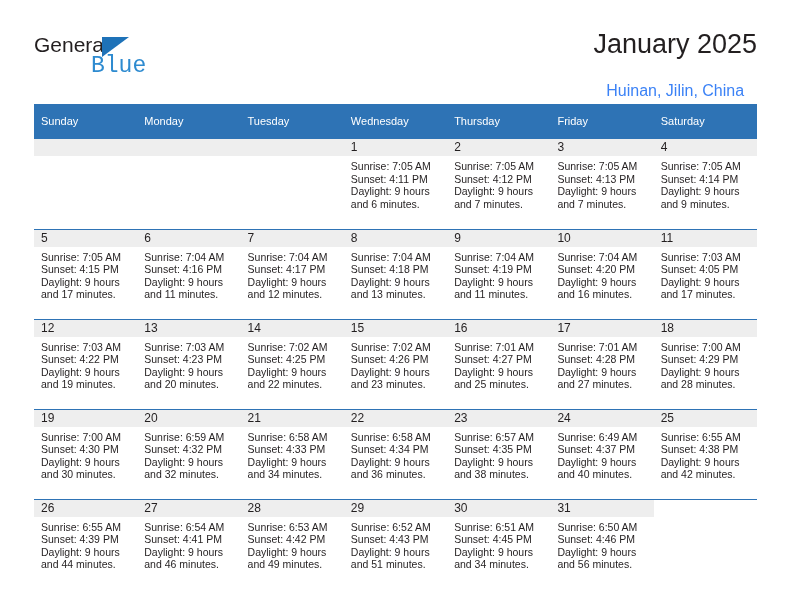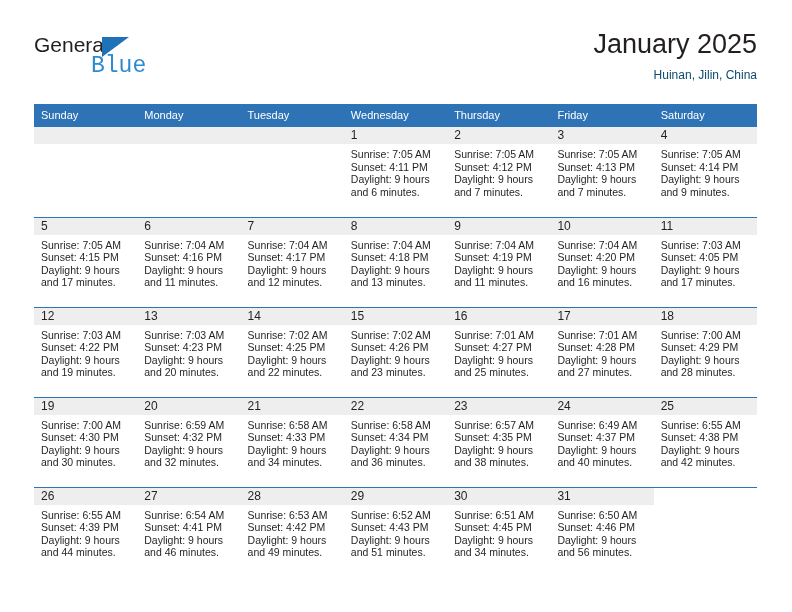--- a/index.html
+++ b/index.html
@@ -61,53 +61,53 @@
     top: 20px;
     font-size: 23px;
     color: #2e8bd0;
     line-height: 24px;
     font-family: Liberation Mono, monospace;
   }
   .title-block {
     position: absolute;
     right: 0;
     top: 0;
-    text-align: right;
+    text-align: center;
   }
   .cal-title {
     font-size: 27px;
     color: #231f20;
     line-height: 32px;
     white-space: nowrap;
   }
   .cal-subtitle {
-    font-size: 12px;
-    color: #0c4a6e;
+    font-size: 16px;
+    color: #3b82f6;
     line-height: 20px;
-    margin-top: 5px;
+    margin-top: 21px;
     white-space: nowrap;
   }
 
   
   .calendar {
     position: absolute;
     left: 34px;
     top: 104px;
     width: 723px;
     border-collapse: collapse;
     table-layout: fixed;
   }
   .calendar th {
     background: #2e73b5;
     color: #ffffff;
     font-weight: normal;
     font-size: 11px;
     text-align: left;
     padding: 6px 0 6px 7px;
-    height: 23px;
+    height: 35px;
     line-height: 11px;
     border: none;
   }
   .calendar td {
     vertical-align: top;
     padding: 0;
     border: none;
     border-top: 1px solid #2e73b5;
     height: 90px;
     background: #ffffff;

